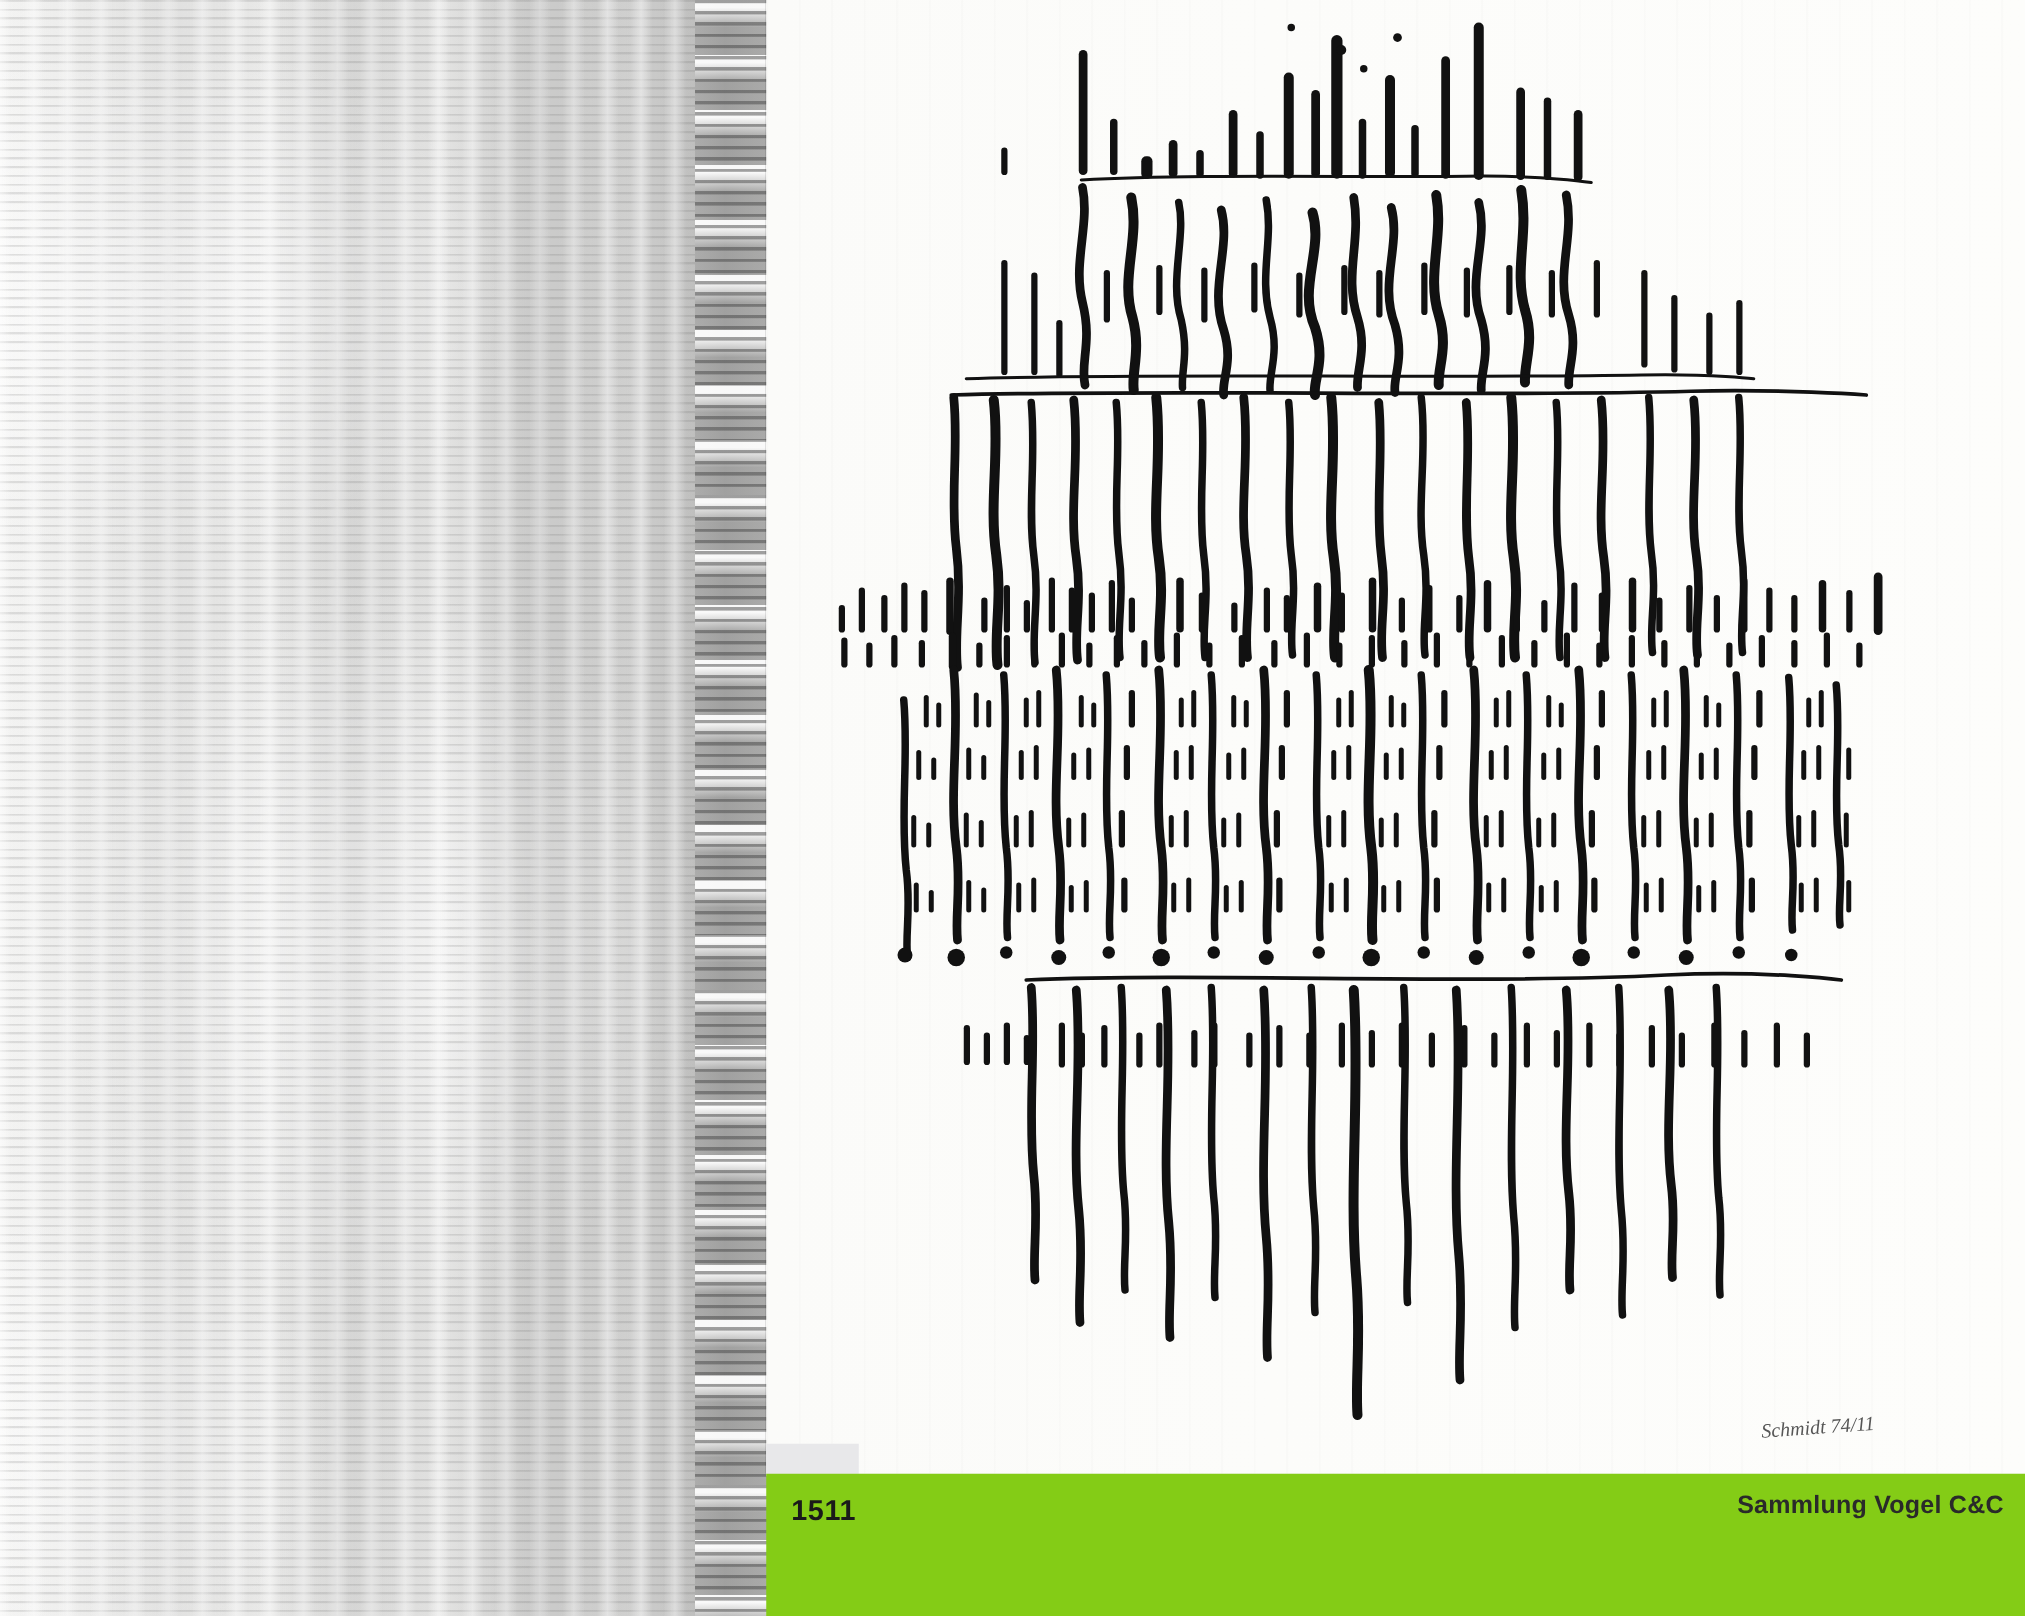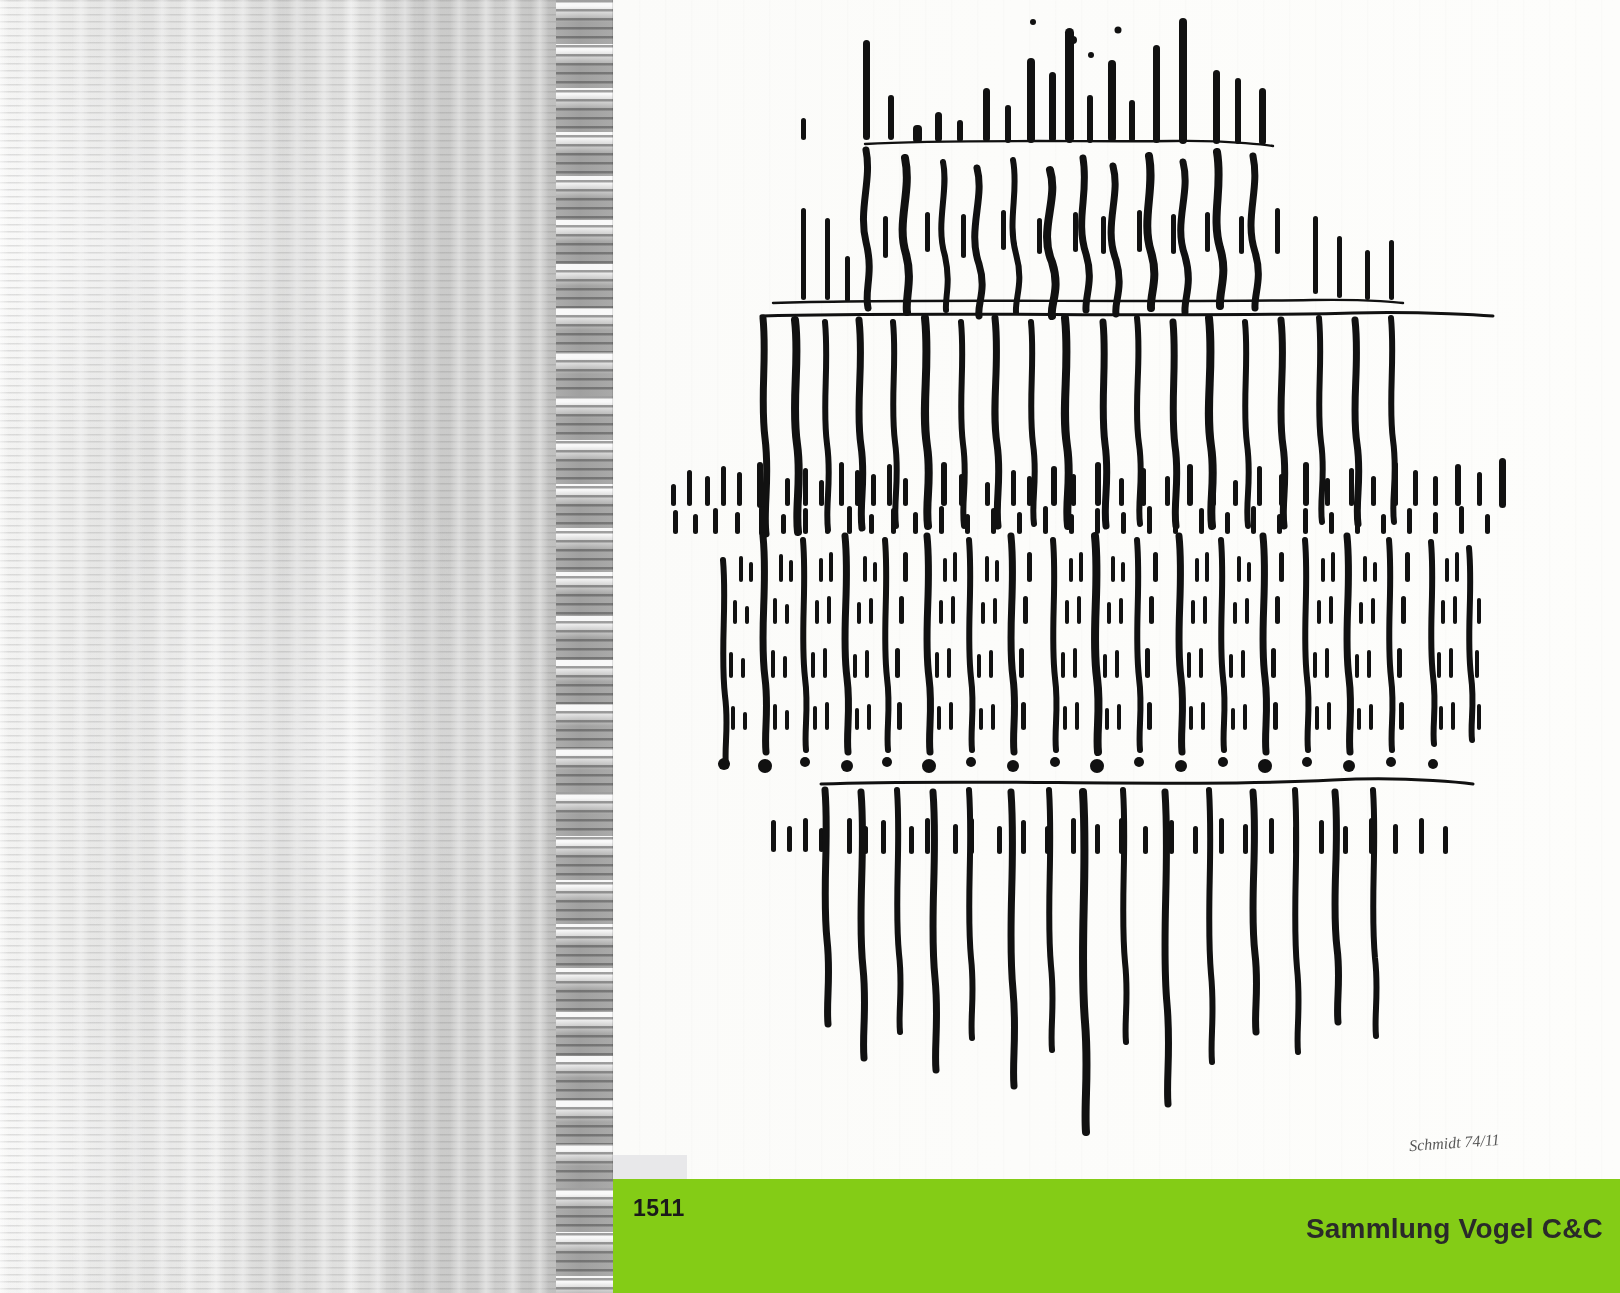--- a/index.html
+++ b/index.html
@@ -135,25 +135,24 @@
     top: 16px;
     font-size: 23px;
     font-weight: bold;
     color: #1a1a1a;
     letter-spacing: 0.5px;
   }
   .collection-credit {
     position: absolute;
     right: 17px;
     top: 14px;
-    font-size: 28px;
+    font-size: 20px;
     font-weight: bold;
     color: #2a2a2a;
     letter-spacing: 0.2px;
-    margin-top: 20px;
   }
   .signature {
     position: absolute;
     right: 120px;
     top: 1134px;
     font-family: "Liberation Serif", serif;
     font-style: italic;
     font-size: 16px;
     color: #3a3a3a;
     transform: rotate(-4deg);

